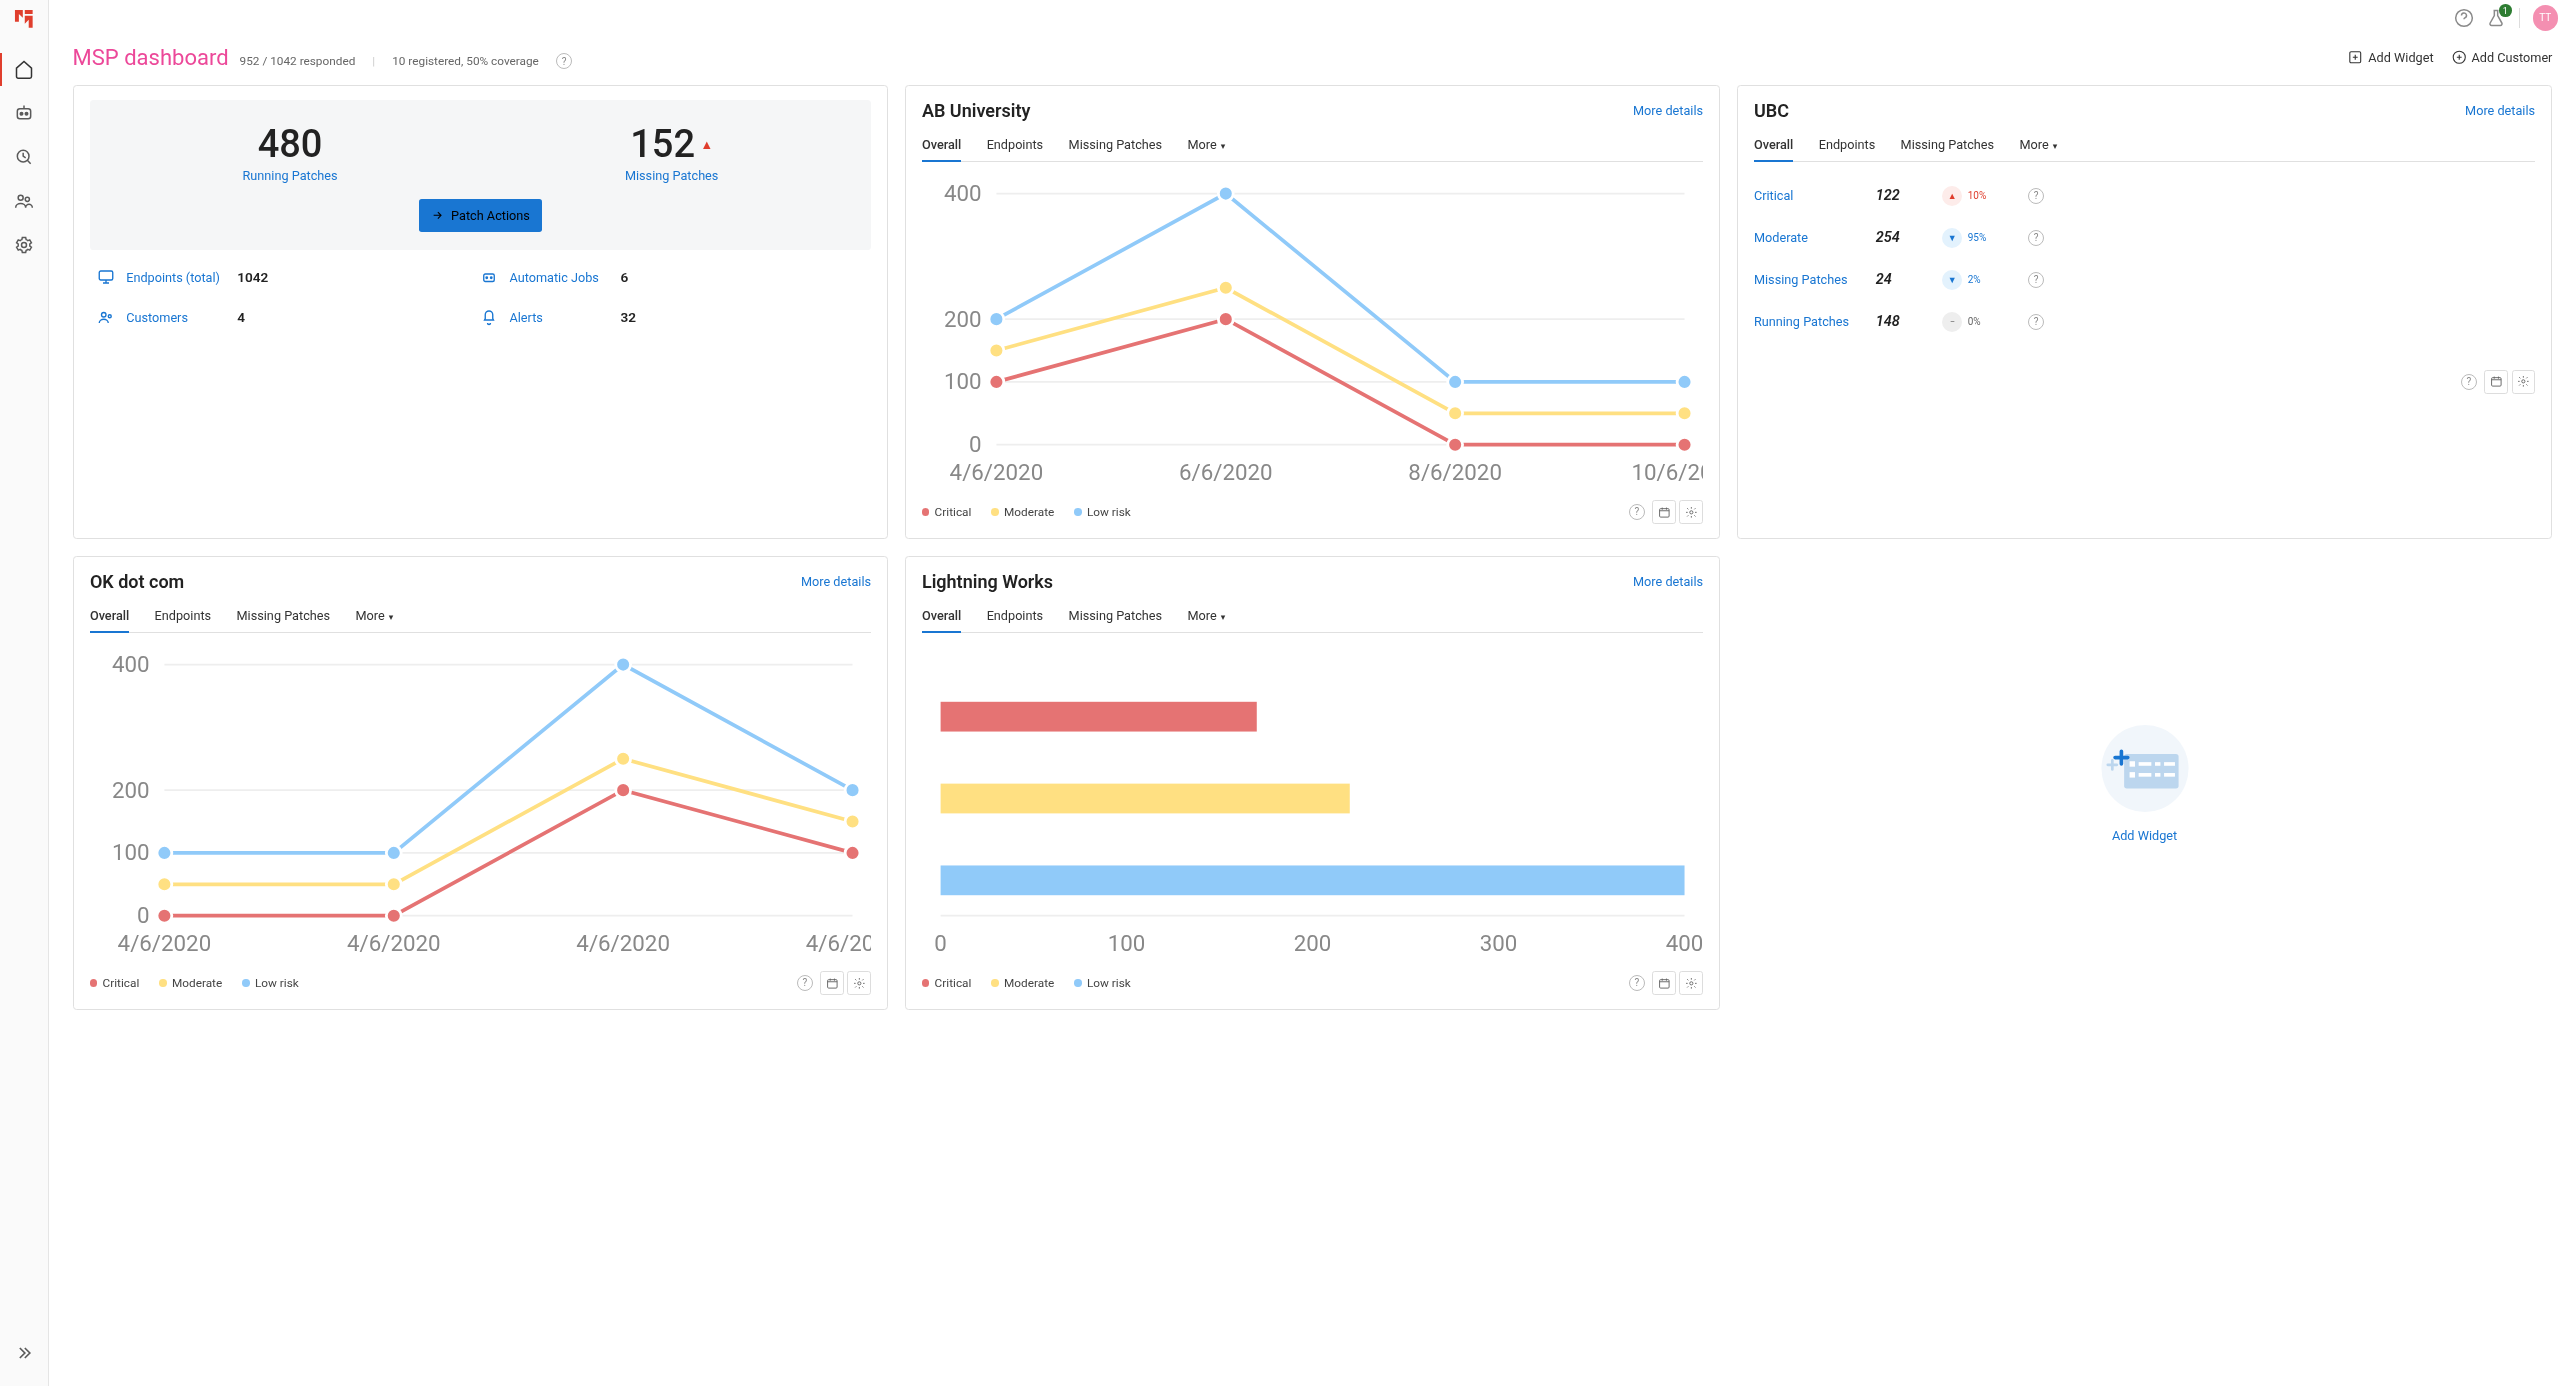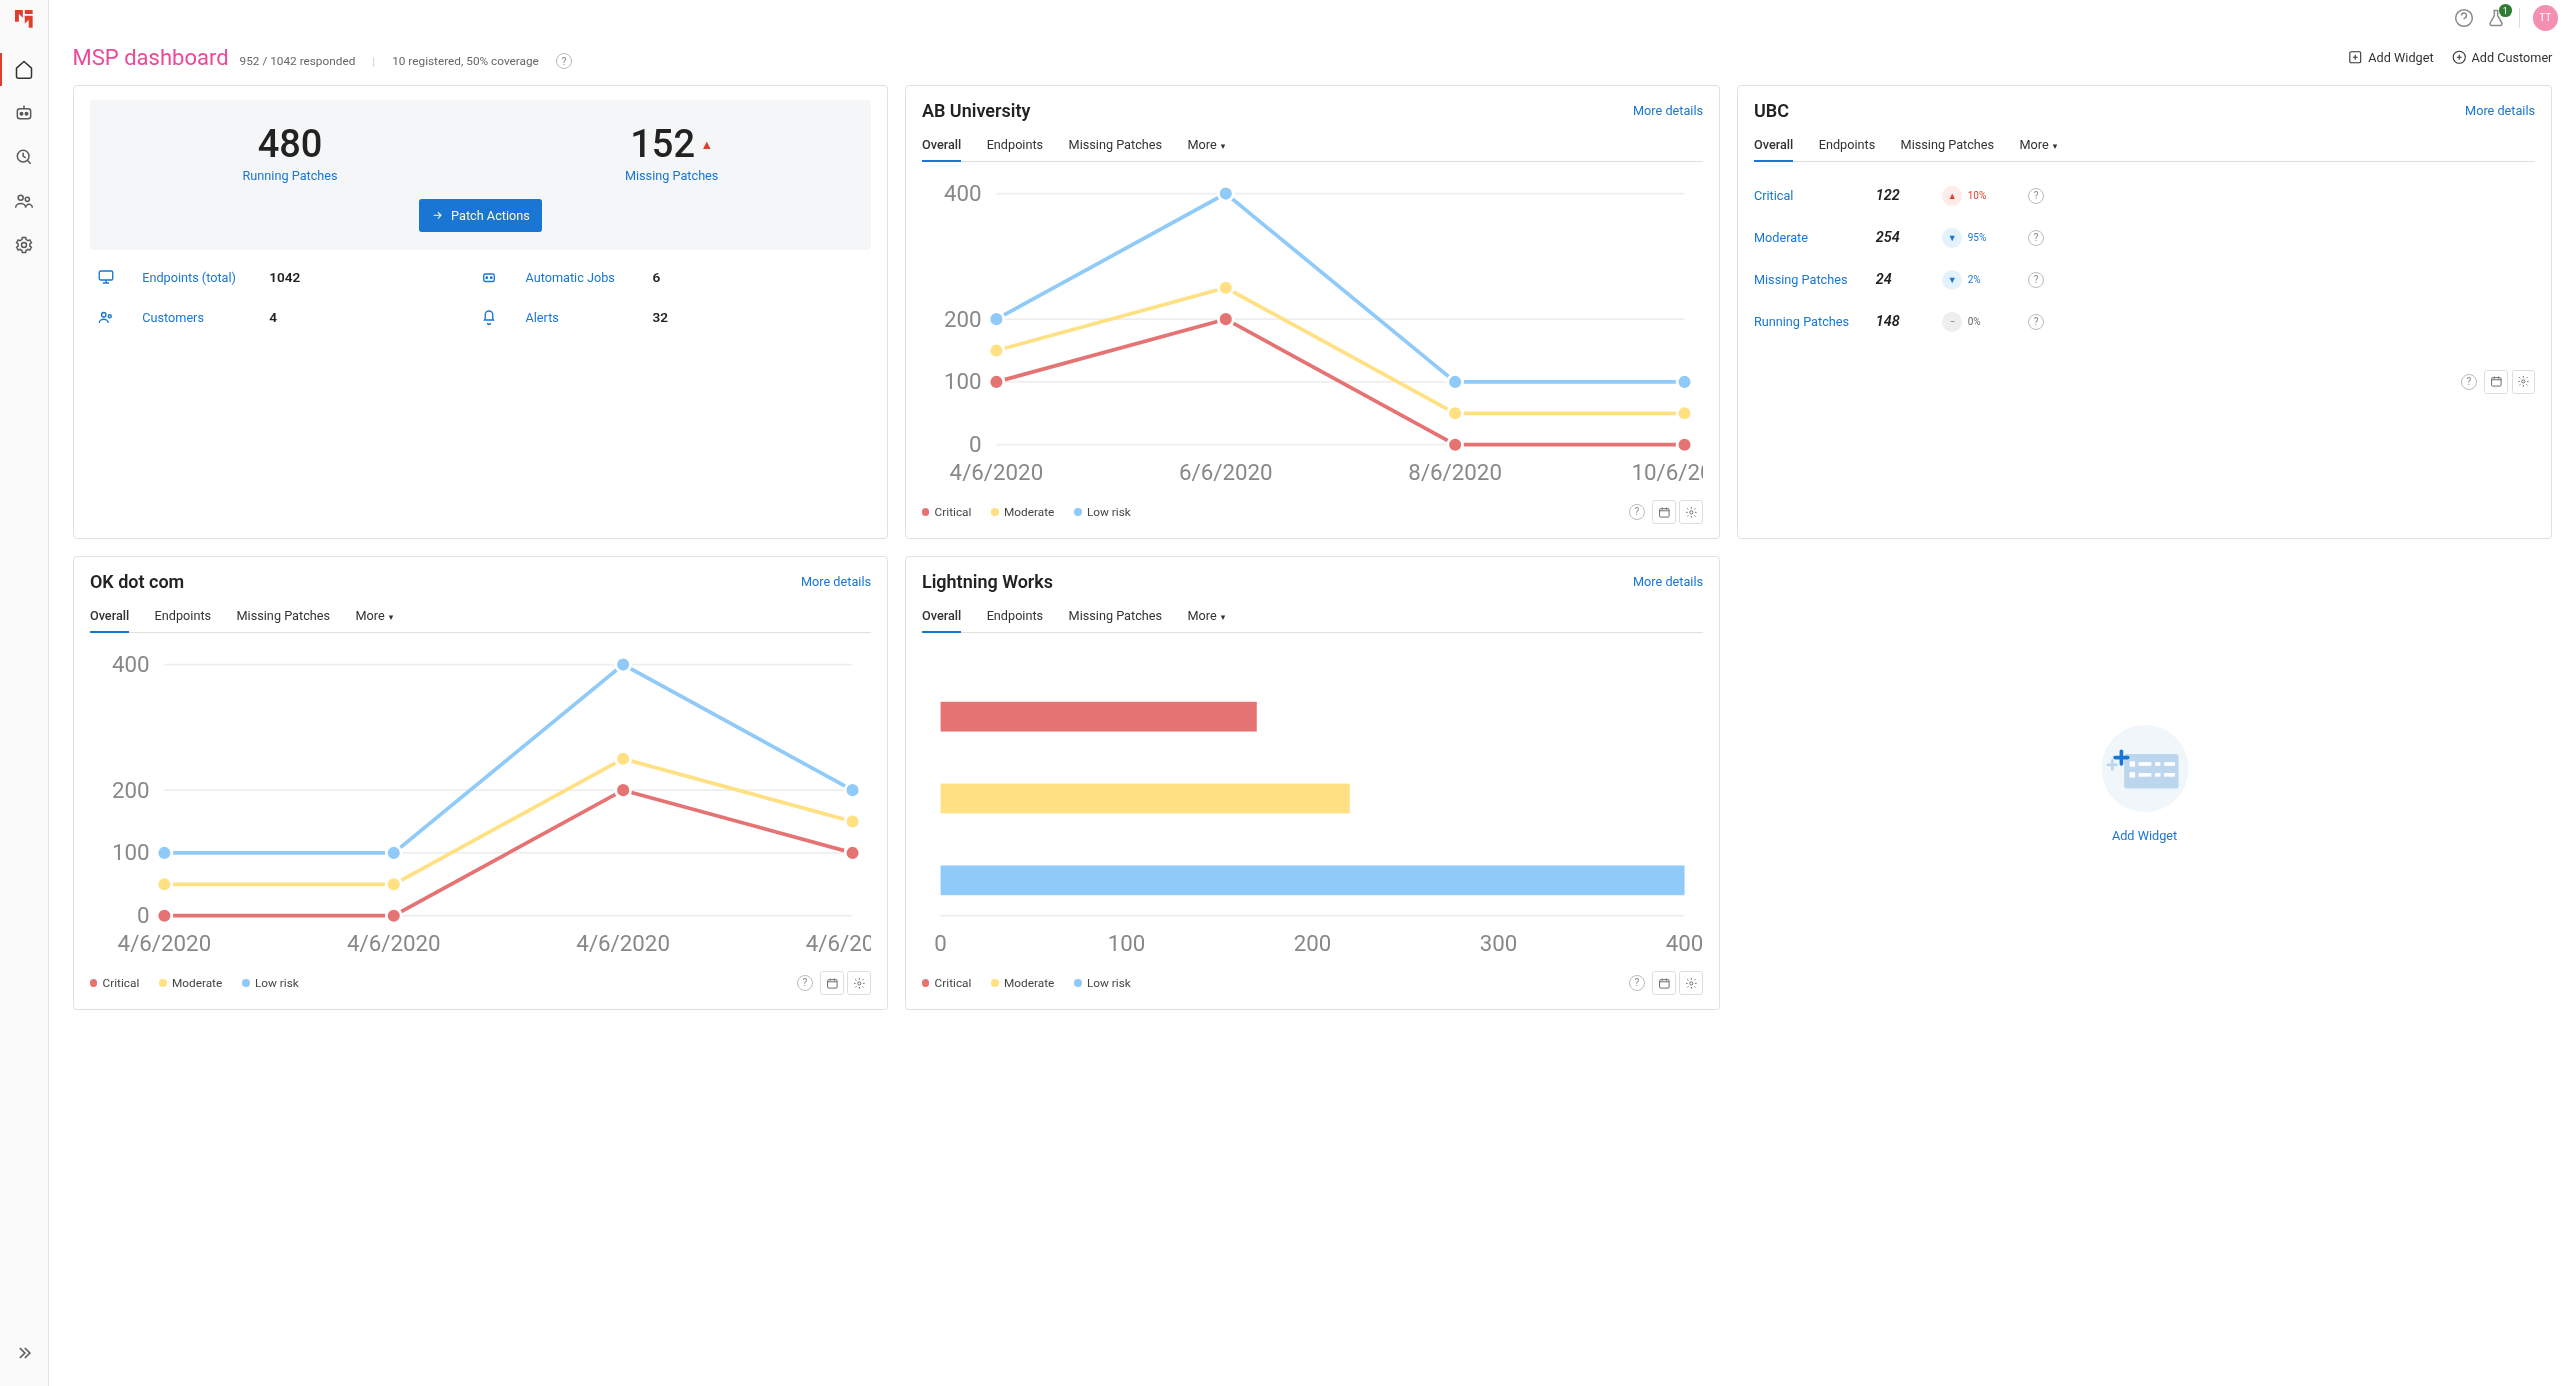--- a/index.html
+++ b/index.html
@@ -37,23 +37,23 @@
 .tab.active { font-weight:500; }
 .tab.active::after { content:""; position:absolute; left:0; right:0; bottom:-0.9px; height:2.7px; background:#1976d2; }
 .tab .caret { font-size:9px; margin-left:1.8px; }
 
 .summary-top { background:#f5f6f7; border-radius:3.6px; padding:22px 9px 18px 9px; margin-bottom:18px; }
 .big-stats { display:flex; justify-content:space-around; margin-bottom:16.3px; }
 .big-stat { text-align:center; }
 .big-num { font-size:38px; font-weight:500; color:#222; display:flex; align-items:center; justify-content:center; gap:5.4px; }
 .big-label { color:#1976d2; font-size:12.7px; margin-top:1.8px; }
 .trend-up { color:#e03e2d; font-size:12.7px; }
-.btn-primary { background:#1976d2; color:#fef9c3; border:none; padding:9px 12px; border-radius:2.7px; font-size:12.7px; cursor:pointer; display:flex; align-items:center; gap:7.3px; margin:0 auto; }
+.btn-primary { background:#1976d2; color:#000000; border:none; padding:9px 12px; border-radius:2.7px; font-size:12.7px; cursor:pointer; display:flex; align-items:center; gap:7.3px; margin:0 auto; }
 .mini-stats { display:grid; grid-template-columns:1fr 1fr; row-gap:22px; padding:0 7.3px; }
-.mini-stat { display:flex; align-items:center; gap:27px; }
+.mini-stat { display:flex; align-items:center; gap:11px; }
 .mini-icon { width:18px; height:18px; color:#1976d2; flex-shrink:0; }
 .mini-label { color:#1976d2; font-size:12.7px; width:100px; }
 .mini-val { font-weight:600; color:#222; font-size:13.6px; }
 
 .chart { width:100%; }
 .legend { display:flex; gap:20px; align-items:center; margin-top:9px; font-size:11.8px; color:#444; }
 .legend-item { display:flex; align-items:center; gap:5.4px; }
 .dot { width:7.3px; height:7.3px; border-radius:50%; }
 .card-footer-icons { margin-left:auto; display:flex; gap:3.6px; }
 .footer-icon { width:23.6px; height:23.6px; border:0.9px solid #ddd; border-radius:2.7px; display:flex; align-items:center; justify-content:center; color:#666; cursor:pointer; }

